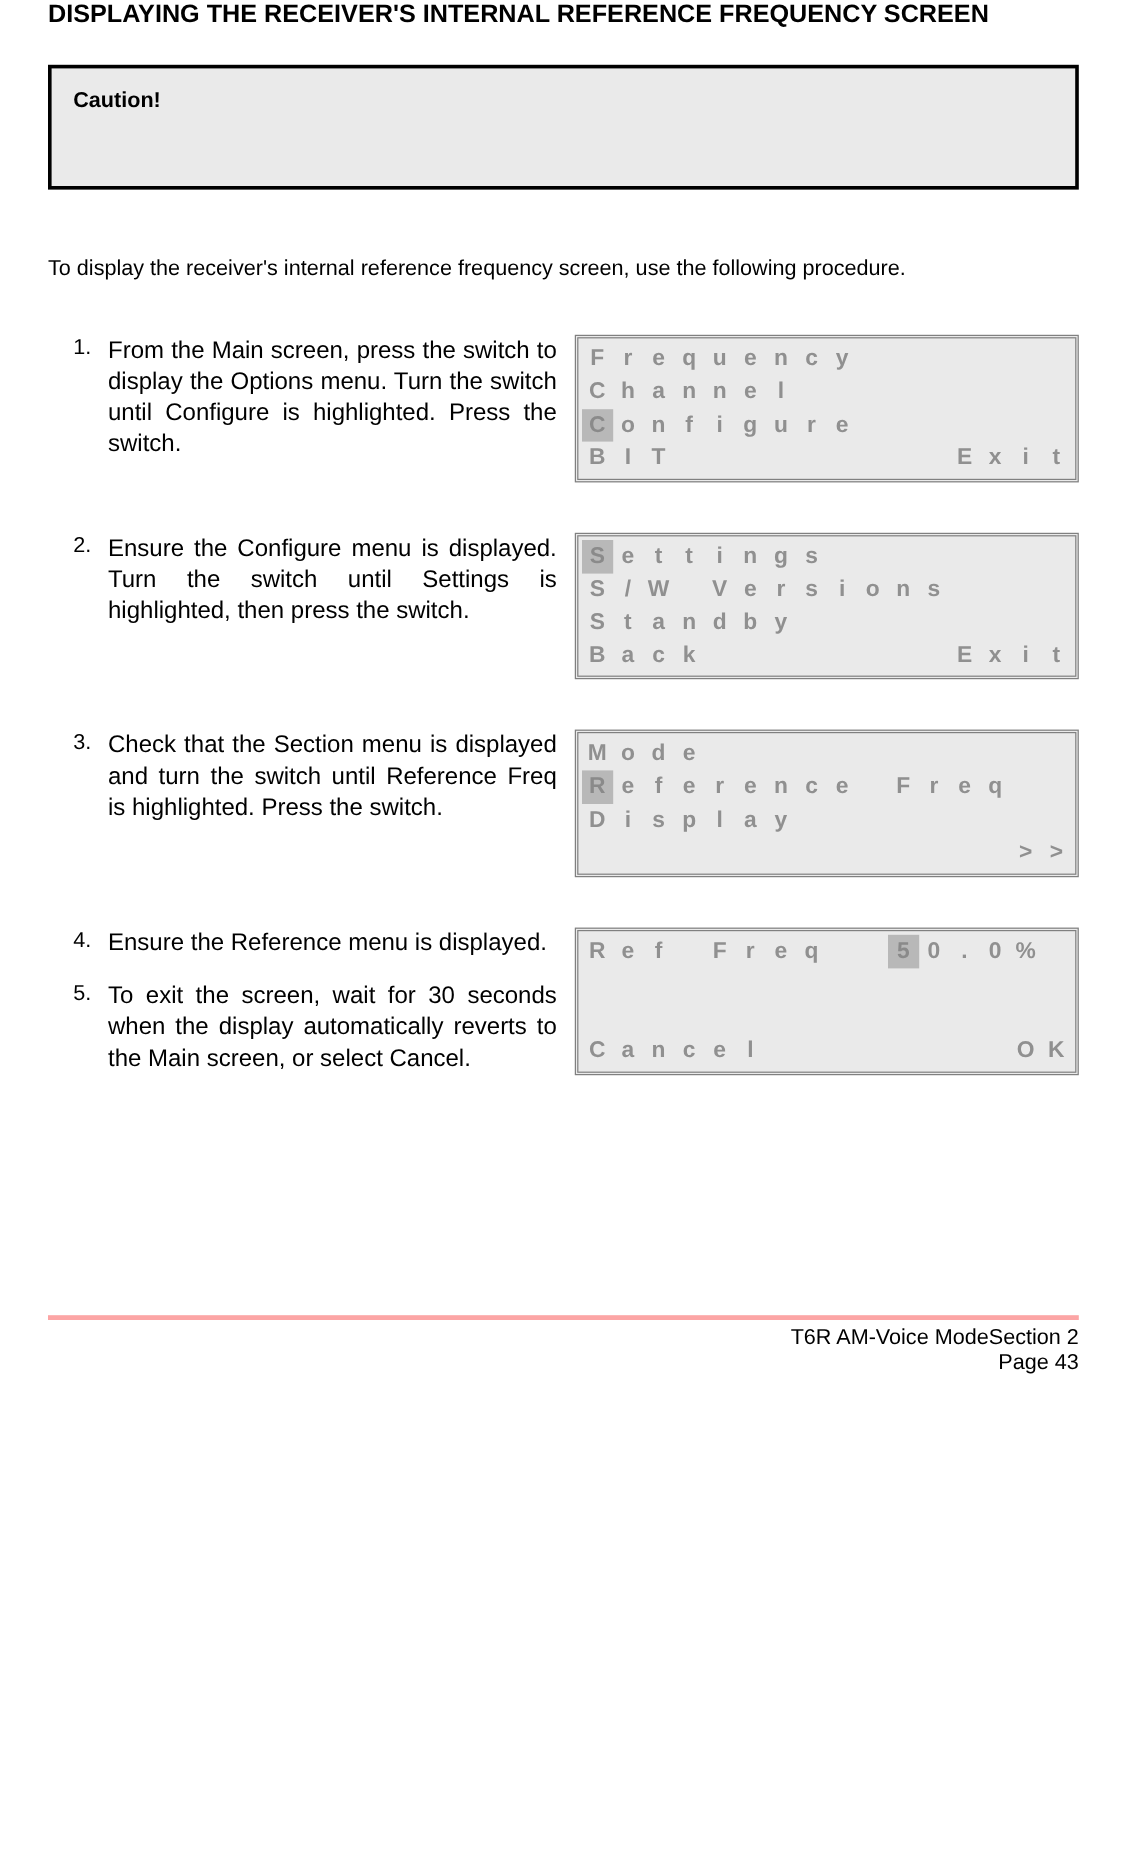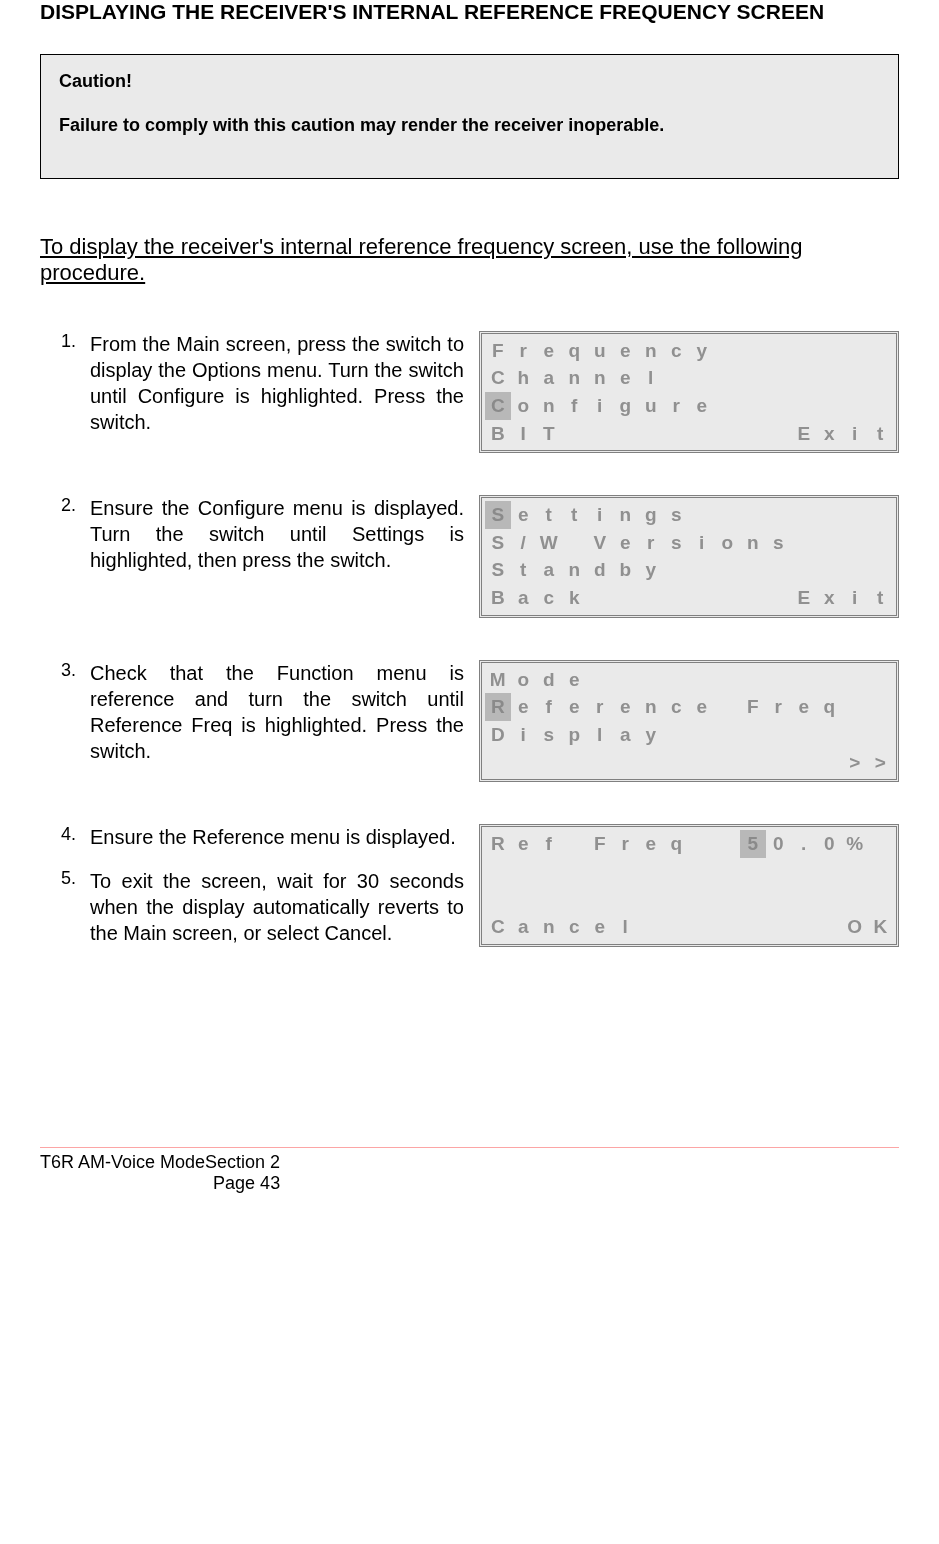--- a/index.html
+++ b/index.html
@@ -13,35 +13,34 @@
   }
   .page {
     padding: 0 40px 20px 40px;
   }
   .banner-title {
     font-size: 21px;
     font-weight: bold;
     margin: 0 0 30px 0;
   }
   .caution-box {
-    border: 1px solid #000000;
+    border: 3px solid #000000;
     background: #eaeaea;
     padding: 14px 18px 40px 18px;
     font-size: 18px;
     font-weight: bold;
     line-height: 1.35;
     margin-bottom: 55px;
   }
   .caution-title { margin: 0 0 20px 0; }
   .caution-body { margin: 0 0 20px 0; }
   .caution-warn { margin: 0; }
   .intro {
-    font-size: 22px;
+    font-size: 18px;
     margin: 0 0 45px 0;
-    text-decoration: underline;
   }
   .steps {
     display: flex;
     flex-direction: column;
     gap: 42px;
     margin: 0 0 40px 14px;
   }
   .step {
     display: flex;
     align-items: flex-start;
@@ -91,41 +90,40 @@
     text-align: center;
     padding: 1px 0;
     position: relative;
     min-width: 0;
   }
   .lcd-cell.hl {
     background: #b8b8b8;
     color: #8a8a8a;
   }
   .footer {
-    border-top: 1px solid #fca5a5;
+    border-top: 4px solid #fca5a5;
     margin-top: 200px;
     padding-top: 4px;
     display: flex;
-    justify-content: flex-start;
+    justify-content: flex-end;
     font-size: 18px;
   }
   .footer-right {
     text-align: right;
   }
 </style>
 </head>
 <body>
 
 <div class="page">
 
   <h1 class="banner-title">DISPLAYING THE RECEIVER'S INTERNAL REFERENCE FREQUENCY SCREEN</h1>
 
   <div class="caution-box">
     <p class="caution-title">Caution!</p>
-    <p class="caution-warn">Failure to comply with this caution may render the receiver inoperable.</p>
   </div>
 
   <p class="intro">To display the receiver's internal reference frequency screen, use the following procedure.</p>
 
   <div class="steps">
 
     <div class="step">
       <div class="step-text-col">
         <div class="step-num">1.</div>
         <div class="step-text">From the Main screen, press the switch to display the Options menu. Turn the switch until Configure is highlighted. Press the switch.</div>
@@ -283,21 +281,21 @@
             <div class="lcd-cell">x</div>
             <div class="lcd-cell">i</div>
             <div class="lcd-cell">t</div>
           </div>
         </div>
     </div>
 
     <div class="step">
       <div class="step-text-col">
         <div class="step-num">3.</div>
-        <div class="step-text">Check that the Function menu is reference and  turn the switch until Reference Freq is highlighted. Press the switch.</div>
+        <div class="step-text">Check that the Section menu is displayed and  turn the switch until Reference Freq is highlighted. Press the switch.</div>
       </div>
       <div class="lcd">
           <div class="lcd-row">
             <div class="lcd-cell">M</div>
             <div class="lcd-cell">o</div>
             <div class="lcd-cell">d</div>
             <div class="lcd-cell">e</div>
             <div class="lcd-cell">&nbsp;</div>
             <div class="lcd-cell">&nbsp;</div>
             <div class="lcd-cell">&nbsp;</div>

